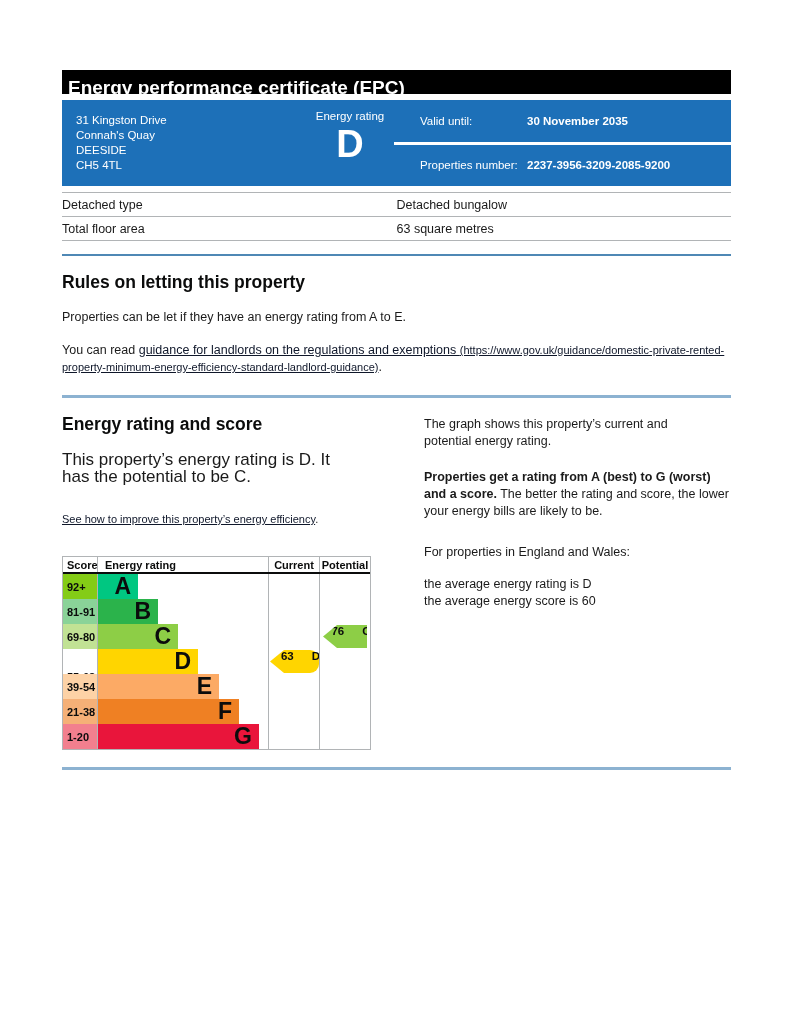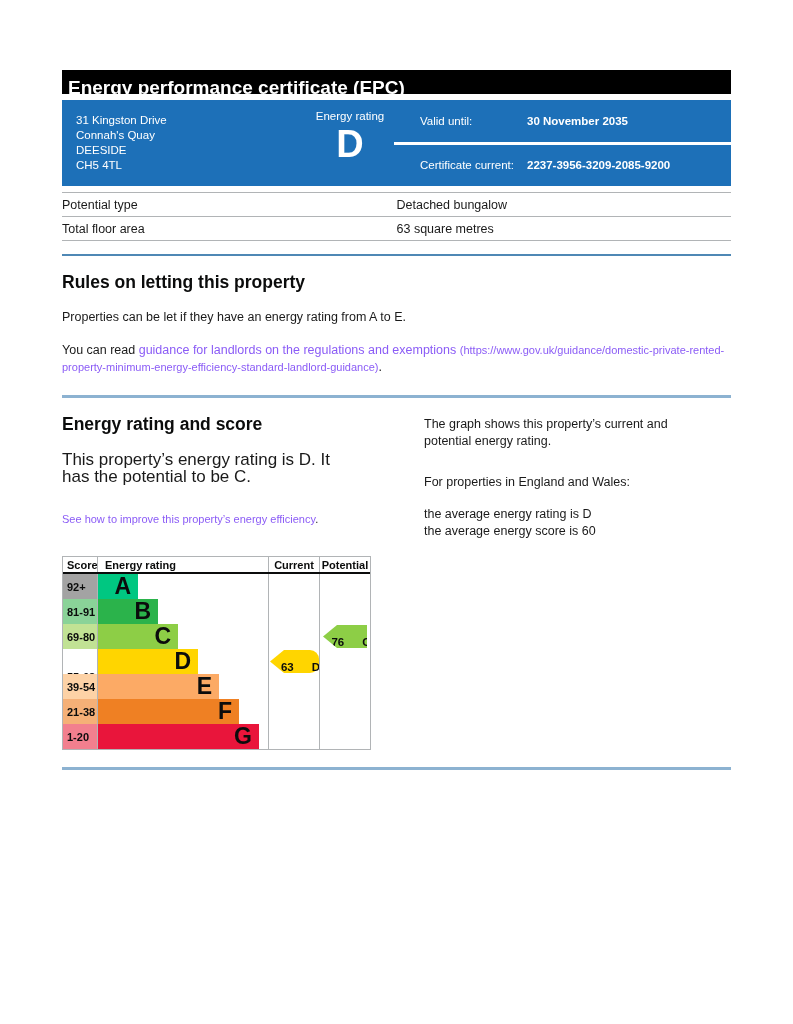--- a/index.html
+++ b/index.html
@@ -42,21 +42,21 @@
   
   .rule { border: none; height: 3px; background: #8cb2d1; }
   .rule-1 { height: 2px; background: #4f88b5; margin-top: 13px; }
   .rule-2 { margin-top: 19px; }
   .rule-3 { margin-top: 17px; }
 
   
   h2 { font-size: 17.5px; font-weight: bold; color: #0b0c0c; }
   .rules-section h2 { margin-top: 16px; }
   .rules-section p { font-size: 12.5px; line-height: 17px; margin-top: 16px; }
-  a.link { color: #8b5cf6; cursor: pointer; }
+  a.link { color: #0f172a; text-decoration: underline; cursor: pointer; }
   a.link .url-part { font-size: 11px; }
 
   .two-col { display: flex; justify-content: space-between; margin-top: 16px; }
   .col-left { width: 340px; }
   .col-right { width: 307px; font-size: 12.5px; line-height: 17px; padding-top: 2px; }
   .col-left .intro { font-size: 17px; line-height: 17px; margin-top: 16px; width: 272px; }
   .col-left .improve { font-size: 11px; line-height: 17px; margin-top: 26px; width: 280px; }
   .col-right .p1 { width: 285px; }
   .col-right .p2 { margin-top: 19px; width: 310px; }
   .col-right .p3 { margin-top: 24px; }
@@ -83,21 +83,21 @@
   }
   .bar {
     height: 25px; display: flex; align-items: center; justify-content: flex-end;
     padding-right: 7px; font-size: 23px; font-weight: bold; color: #0b0c0c; line-height: 1;
   }
   .bar-a { width: 40px; } .bar-b { width: 60px; } .bar-c { width: 80px; }
   .bar-d { width: 100px; } .bar-e { width: 121px; } .bar-f { width: 141px; }
   .bar-g { width: 161px; }
   .arrow {
     height: 23px; margin-top: 1px;
-    display: flex; align-items: flex-end; justify-content: center;
+    display: flex; align-items: flex-start; justify-content: center;
     padding-left: 12px; gap: 18px;
     font-size: 11.5px; font-weight: bold; color: #0b0c0c;
     clip-path: polygon(0 50%, 14px 0, 100% 0, 100% 100%, 14px 100%);
   }
   .arrow-current { width: 49px; margin-left: 1px; }
   .arrow-potential { width: 44px; margin-left: 3px; }
 </style>
 </head>
 <body>
 
@@ -115,29 +115,29 @@
     <div class="box rating-box">
       <div class="rating-label">Energy rating</div>
       <div class="rating-letter">D</div>
     </div>
     <div class="validity">
       <div class="box vbox">
         <span class="vlabel">Valid until:</span>
         <span class="vvalue">30 November 2035</span>
       </div>
       <div class="box vbox">
-        <span class="vlabel">Certificate current:</span>
+        <span class="vlabel">Properties number:</span>
         <span class="vvalue">2237-3956-3209-2085-9200</span>
       </div>
     </div>
   </div>
 
   <div class="prop-table">
     <div class="prop-row">
-      <div class="plabel">Potential type</div>
+      <div class="plabel">Detached type</div>
       <div class="pvalue">Detached bungalow</div>
     </div>
     <div class="prop-row">
       <div class="plabel">Total floor area</div>
       <div class="pvalue">63 square metres</div>
     </div>
   </div>
 
   <hr class="rule rule-1">
 
@@ -157,21 +157,21 @@
 
       <div class="epc-chart">
         <div class="chart-row header">
           <div class="c-score">Score</div>
           <div class="c-rating">Energy rating</div>
           <div class="c-cur">Current</div>
           <div class="c-pot">Potential</div>
         </div>
 
         <div class="chart-row">
-          <div class="c-score score-cell" style="background-color: #a3a3a3;">92+</div>
+          <div class="c-score score-cell" style="background-color: #84cc16;">92+</div>
           <div class="c-rating">
               <div class="bar bar-a" style="background-color: rgb(0, 199, 129);">A</div>
             </div>
           <div class="c-cur"></div>
           <div class="c-pot"></div>
         </div>
 
         <div class="chart-row">
           <div class="c-score score-cell" style="background-color: rgb(138, 211, 152);">81-91</div>
           <div class="c-rating">
@@ -233,20 +233,21 @@
               <div class="bar bar-g" style="background-color: rgb(233, 21, 59);">G</div>
             </div>
           <div class="c-cur"></div>
           <div class="c-pot"></div>
         </div>
       </div>
     </div>
 
     <div class="col-right">
       <p class="p1">The graph shows this property’s current and potential energy rating.</p>
+      <p class="p2"><b>Properties get a rating from A (best) to G (worst) and a score.</b><span> The better the rating and score, the lower your energy bills are likely to be.</span></p>
       <p class="p3">For properties in England and Wales:</p>
       <div class="avg">
         <div>the average energy rating is D</div>
         <div>the average energy score is 60</div>
       </div>
     </div>
   </div>
 
   <hr class="rule rule-3">
 

